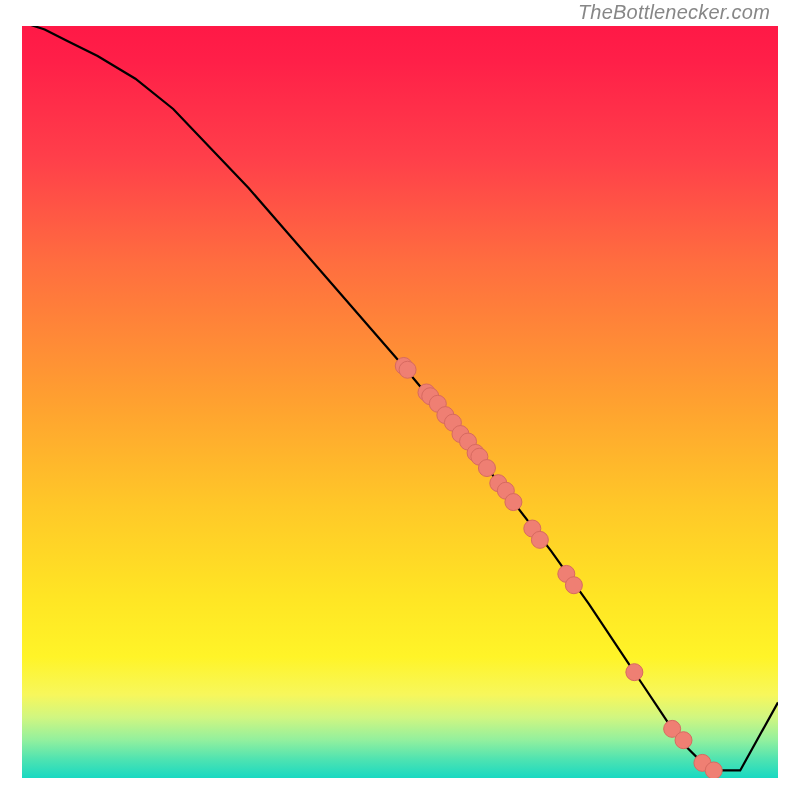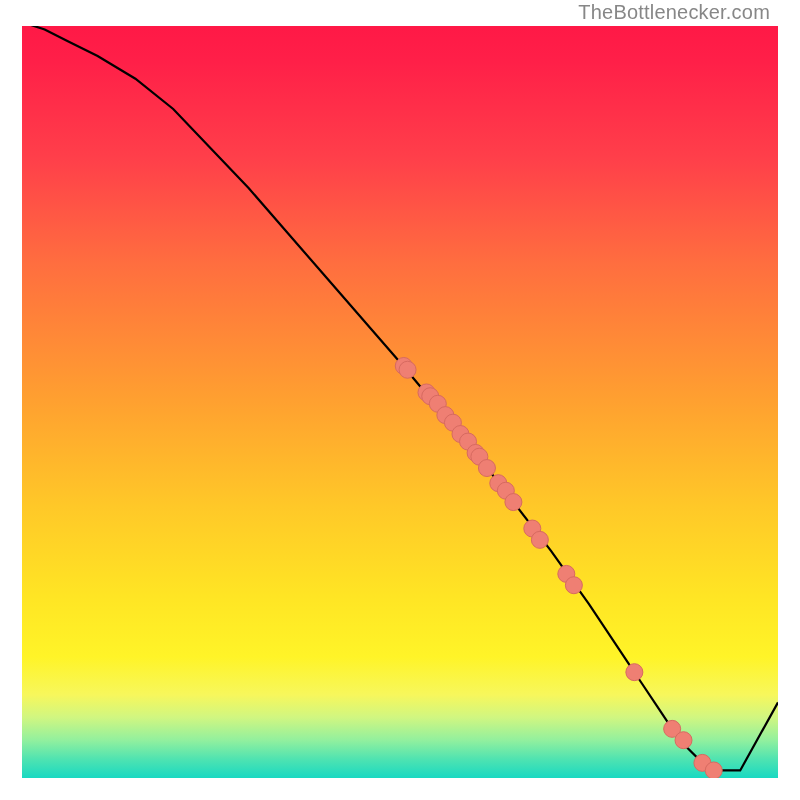--- a/index.html
+++ b/index.html
@@ -76,20 +76,21 @@
     width: 22px; height: 22px;
     background: #ffffff;
   }
   .attribution-bar {
     position: absolute;
     left: 22px;
     top: 0;
     width: 756px;
     height: 26px;
     background: #ffffff;
+    font-style: italic;
   }
   .attribution {
     position: absolute;
     right: 8px;
     top: 1px;
     font-size: 20px;
     font-weight: 500;
     color: #878787;
     letter-spacing: 0.2px;
   }

